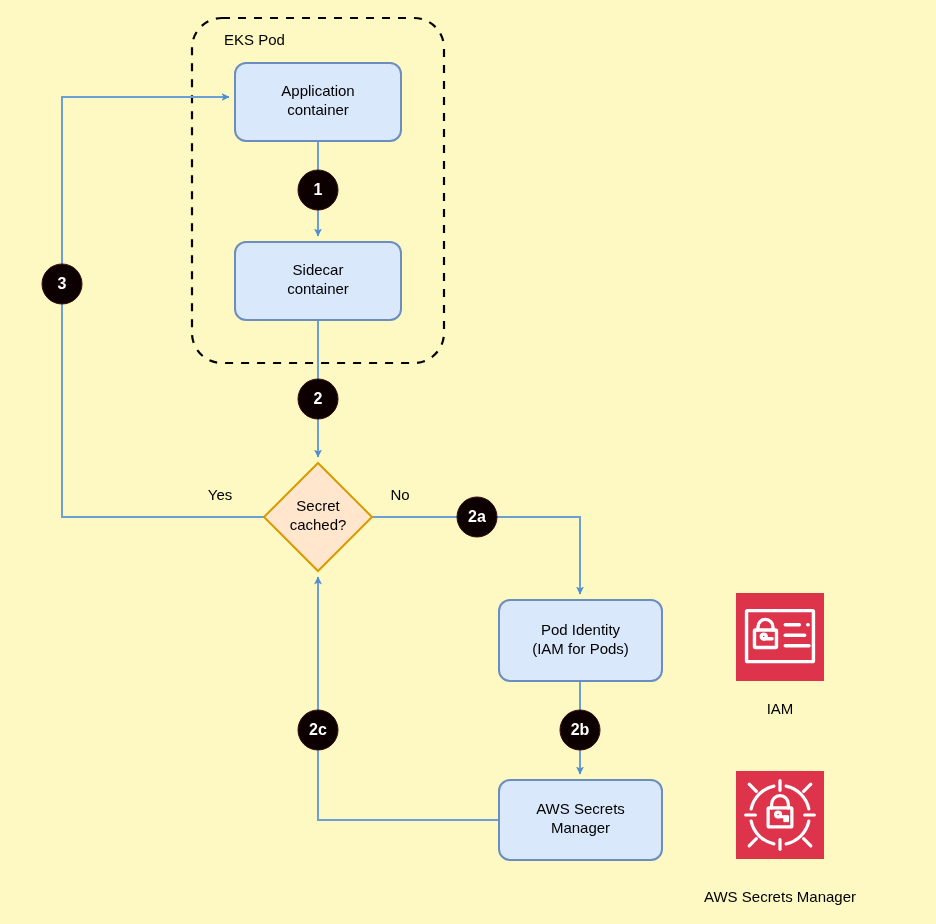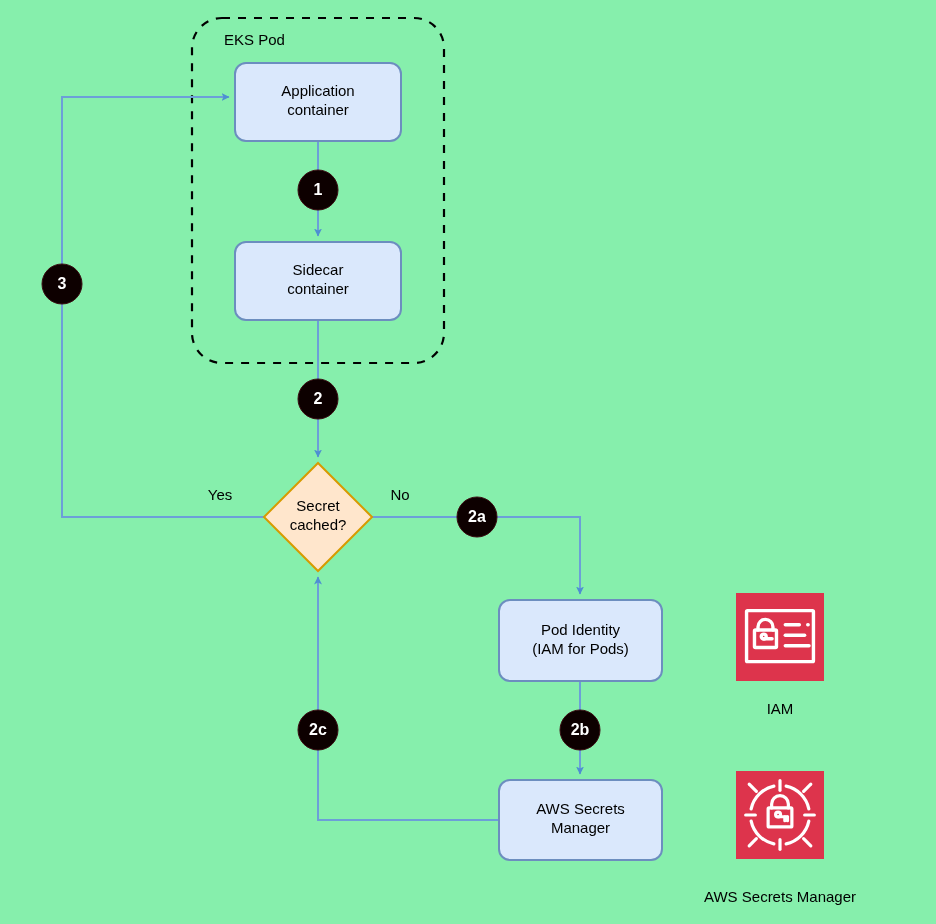--- a/index.html
+++ b/index.html
@@ -9,21 +9,21 @@
     background: #ffffff;
   }
   body {
     font-family: "Liberation Sans", sans-serif;
     -webkit-font-smoothing: antialiased;
   }
   #diagram-root {
     position: relative;
     width: 936px;
     height: 924px;
-    background: #86efac;
+    background: #fef9c3;
     overflow: hidden;
   }
   #diagram-svg {
     position: absolute;
     top: 0;
     left: 0;
     width: 936px;
     height: 924px;
   }
   .node-label {

